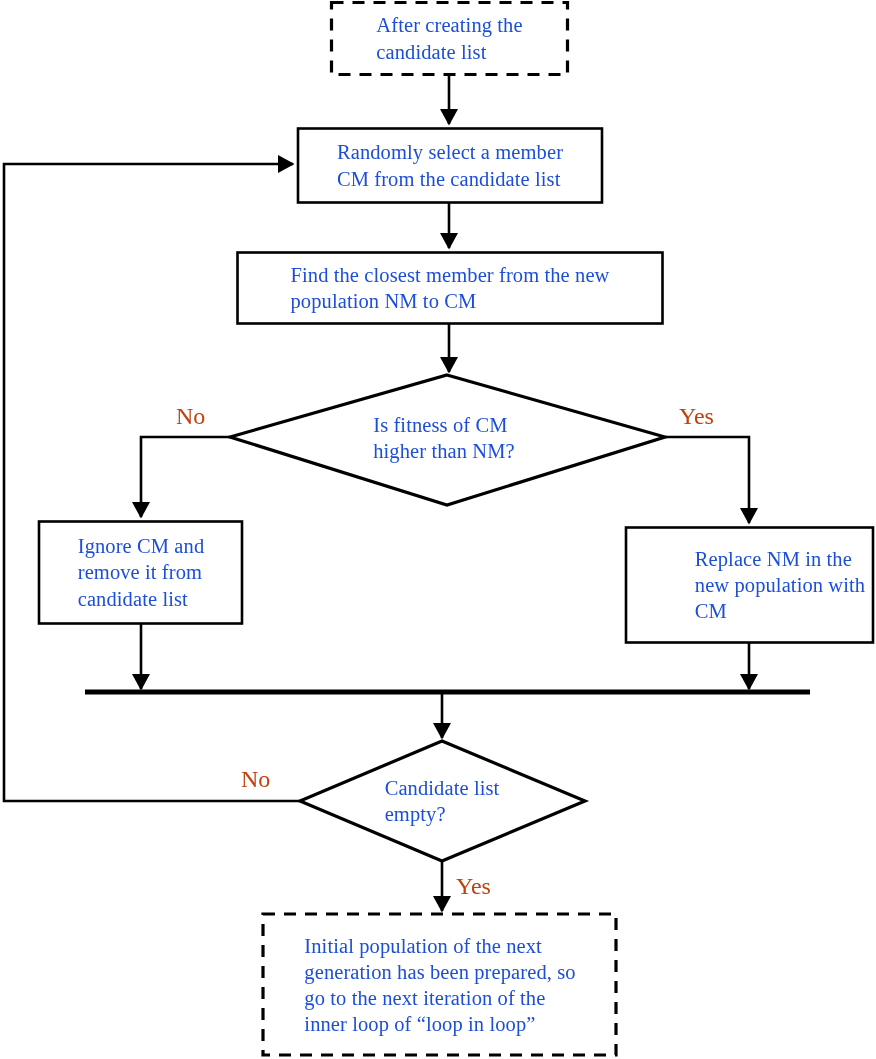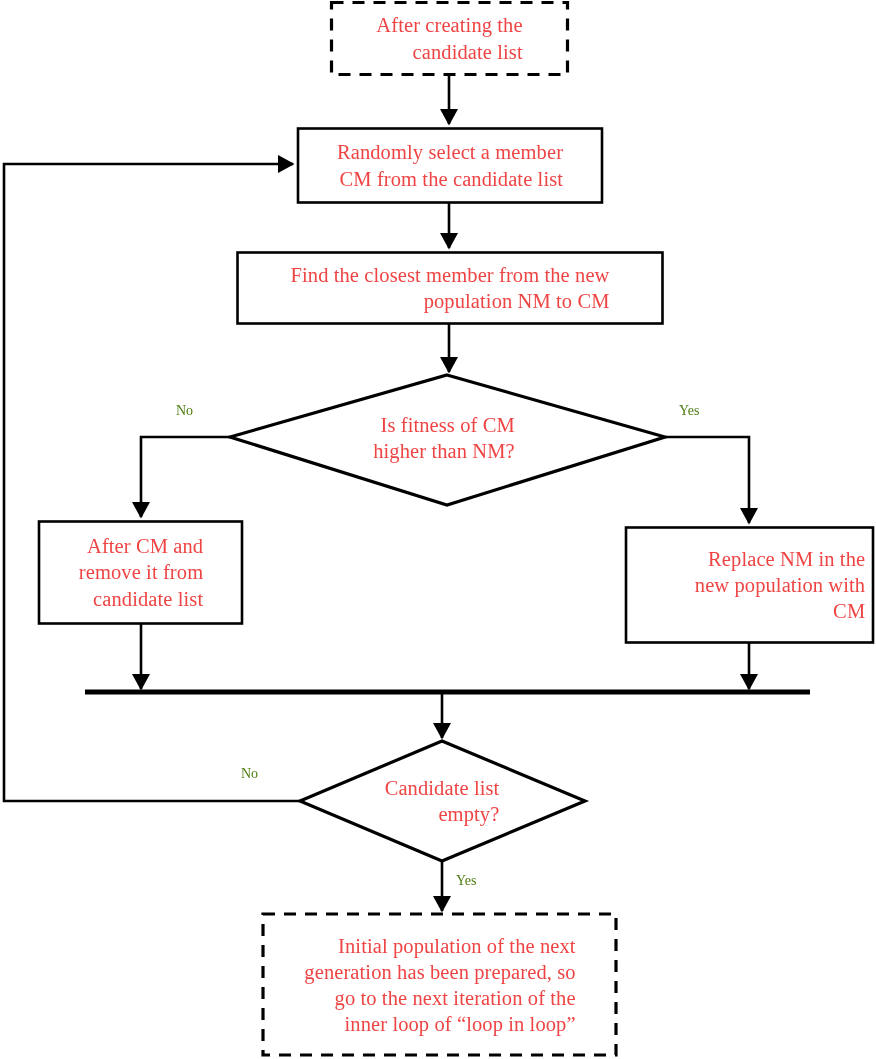--- a/index.html
+++ b/index.html
@@ -21,32 +21,32 @@
     left: 0;
     top: 0;
     width: 876px;
     height: 1059px;
   }
   .node-text {
     position: absolute;
     display: flex;
     align-items: center;
     justify-content: center;
-    text-align: right;
+    text-align: left;
     font-size: 20.5px;
     line-height: 1.28;
-    color: #ef4444;
+    color: #1d4ed8;
     white-space: pre-line;
     letter-spacing: 0.1px;
   }
   .edge-label {
     position: absolute;
-    font-size: 14px;
+    font-size: 24px;
     line-height: 1;
-    color: #4d7c0f;
+    color: #c2410c;
     white-space: nowrap;
   }
 </style>
 </head>
 <body>
 
 <div id="canvas">
 
   <svg id="flow-svg" viewBox="0 0 876 1059">
     <defs>
@@ -99,21 +99,21 @@
 
   <div class="node-text" style="left:237px; top:252px; width:426px; height:72px;">Find the closest member from the new
 population NM to CM</div>
 
   <div class="node-text" style="left:298px; top:128px; width:304px; height:75px;">Randomly select a member
 CM from the candidate list</div>
 
   <div class="node-text" style="left:314px; top:402px; width:260px; height:72px;">Is fitness of CM
 higher than NM?</div>
 
-  <div class="node-text" style="left:39px; top:521px; width:204px; height:103px;">After CM and
+  <div class="node-text" style="left:39px; top:521px; width:204px; height:103px;">Ignore CM and
 remove it from
 candidate list</div>
 
   <div class="node-text" style="left:656px; top:527px; width:248px; height:116px;">Replace NM in the
 new population with
 CM</div>
 
   <div class="node-text" style="left:337px; top:768px; width:210px; height:66px;">Candidate list
 empty?</div>
 

